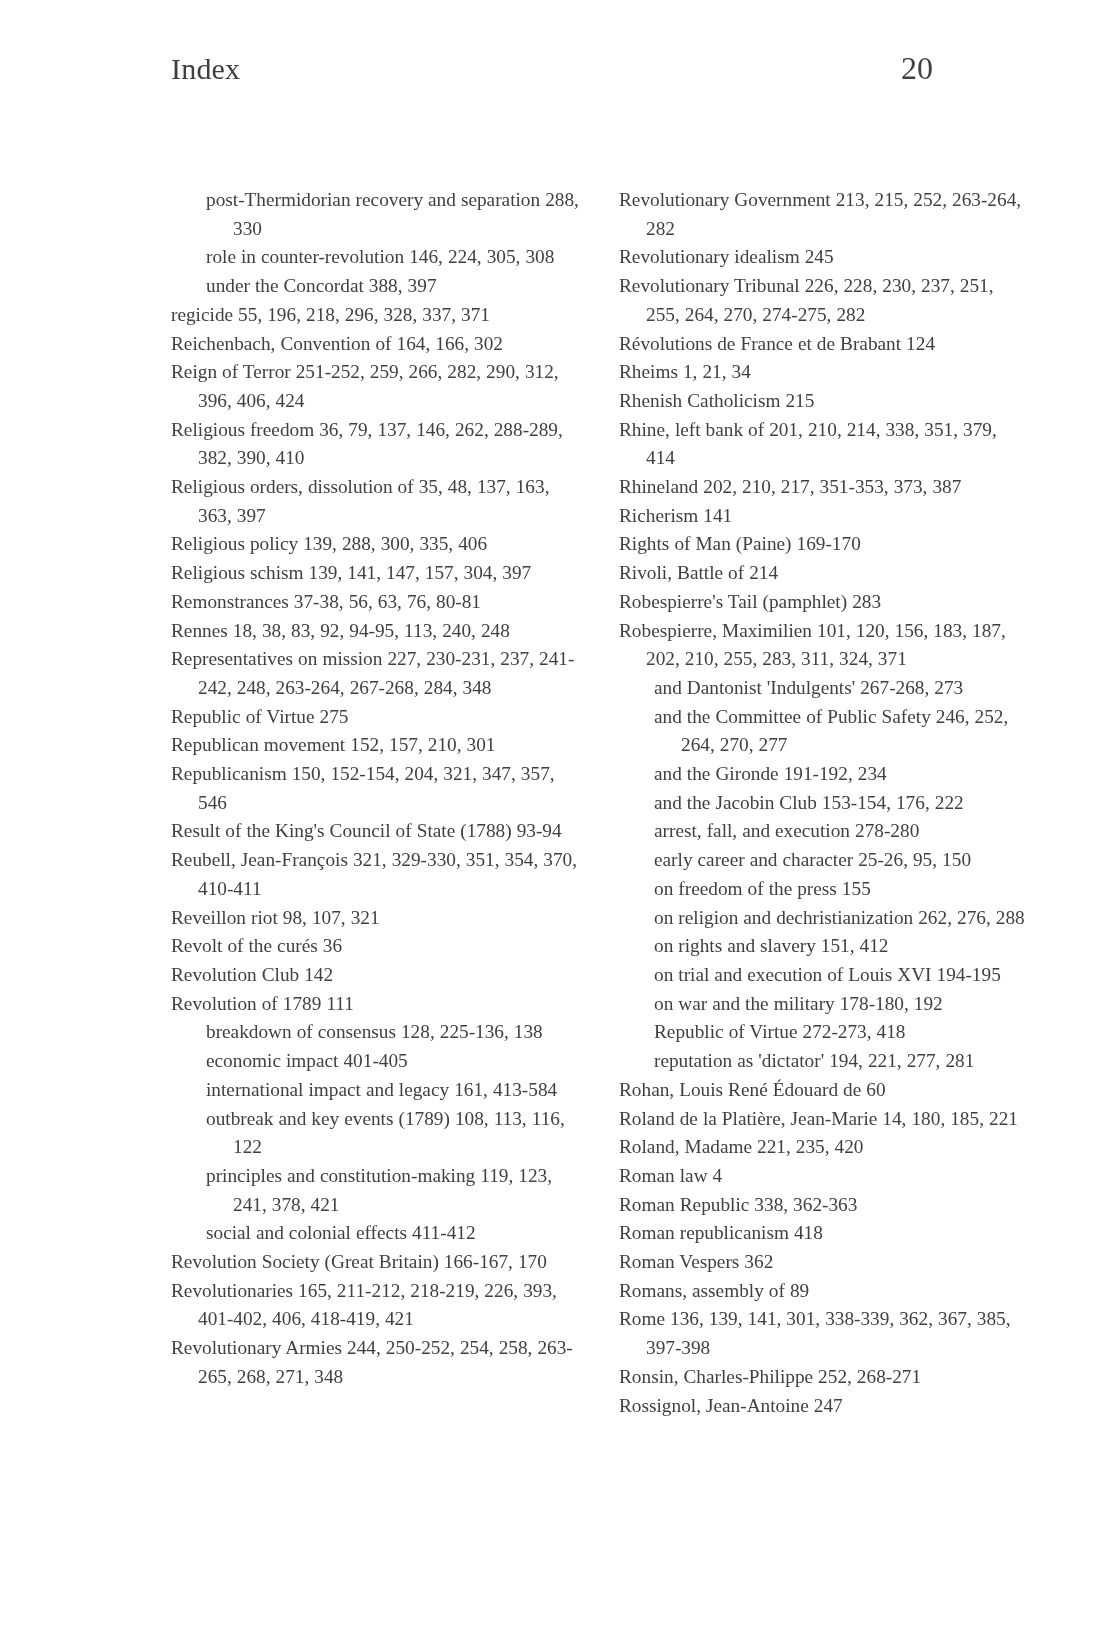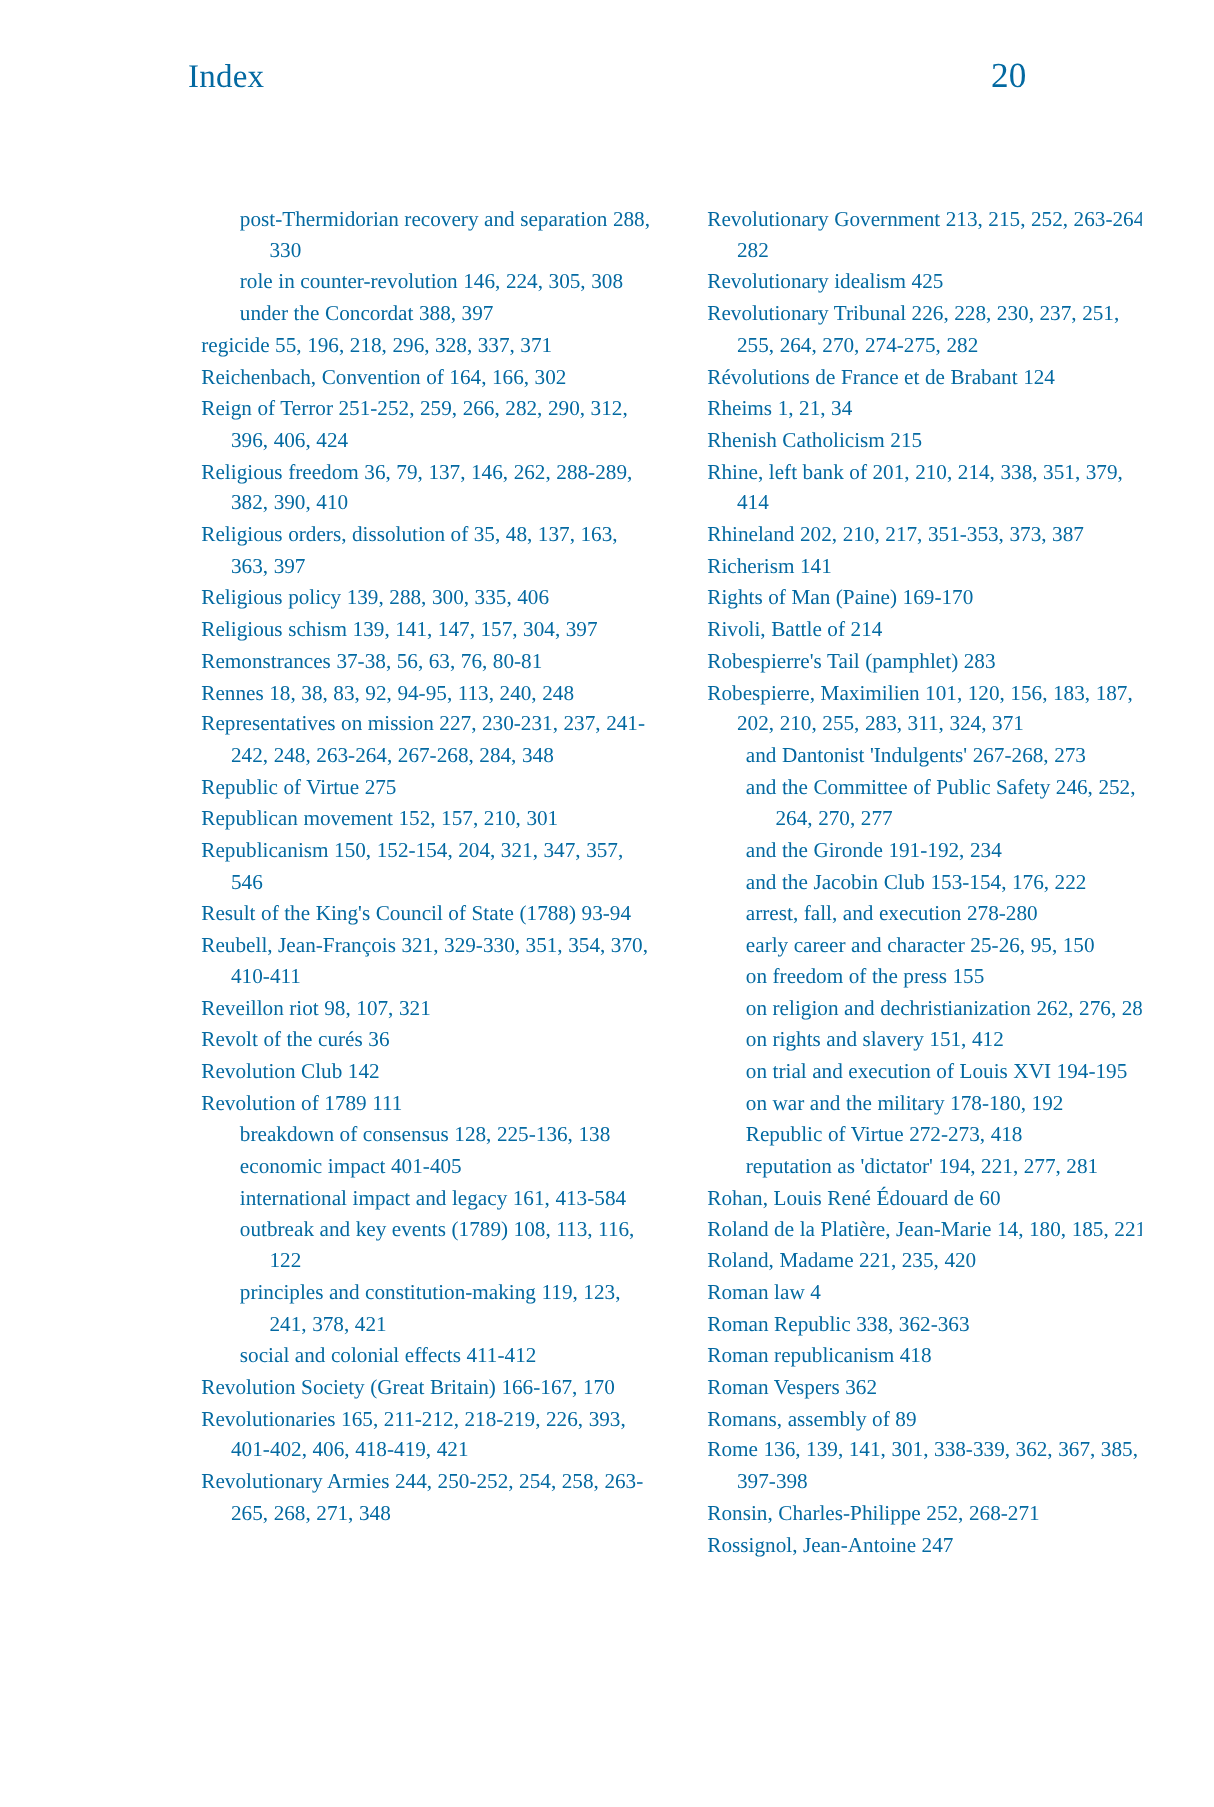--- a/index.html
+++ b/index.html
@@ -7,21 +7,21 @@
     padding: 0;
     background: #ffffff;
   }
   .page {
     position: relative;
     width: 972px;
     height: 1643px;
     margin: 0 auto;
     background: #ffffff;
     font-family: "Liberation Serif", "DejaVu Serif", serif;
-    color: #0369a1;
+    color: #404040;
     overflow: hidden;
   }
   .page-header {
     position: absolute;
     top: 52px;
     left: 105px;
     right: 105px;
     display: flex;
     justify-content: space-between;
     align-items: baseline;
@@ -38,21 +38,20 @@
   .index-body {
     position: absolute;
     top: 186px;
     left: 105px;
     width: 894px;
     display: flex;
     gap: 38px;
   }
   .index-column {
     width: 410px;
-    margin-left: 12px;
   }
   .entry {
     font-size: 19.3px;
     line-height: 28.7px;
     text-indent: -27px;
     padding-left: 27px;
     margin: 0;
     word-spacing: 0.2px;
   }
   .entry.level-1 {
@@ -99,21 +98,21 @@
         <p class="entry level-1">international impact and legacy 161, 413-584</p>
         <p class="entry level-1">outbreak and key events (1789) 108, 113, 116, 122</p>
         <p class="entry level-1">principles and constitution-making 119, 123, 241, 378, 421</p>
         <p class="entry level-1">social and colonial effects 411-412</p>
         <p class="entry">Revolution Society (Great Britain) 166-167, 170</p>
         <p class="entry">Revolutionaries 165, 211-212, 218-219, 226, 393, 401-402, 406, 418-419, 421</p>
         <p class="entry">Revolutionary Armies 244, 250-252, 254, 258, 263-265, 268, 271, 348</p>
       </div>
     <div class="index-column">
         <p class="entry">Revolutionary Government 213, 215, 252, 263-264, 282</p>
-        <p class="entry">Revolutionary idealism 425</p>
+        <p class="entry">Revolutionary idealism 245</p>
         <p class="entry">Revolutionary Tribunal 226, 228, 230, 237, 251, 255, 264, 270, 274-275, 282</p>
         <p class="entry">Révolutions de France et de Brabant 124</p>
         <p class="entry">Rheims 1, 21, 34</p>
         <p class="entry">Rhenish Catholicism 215</p>
         <p class="entry">Rhine, left bank of 201, 210, 214, 338, 351, 379, 414</p>
         <p class="entry">Rhineland 202, 210, 217, 351-353, 373, 387</p>
         <p class="entry">Richerism 141</p>
         <p class="entry">Rights of Man (Paine) 169-170</p>
         <p class="entry">Rivoli, Battle of 214</p>
         <p class="entry">Robespierre's Tail (pamphlet) 283</p>

